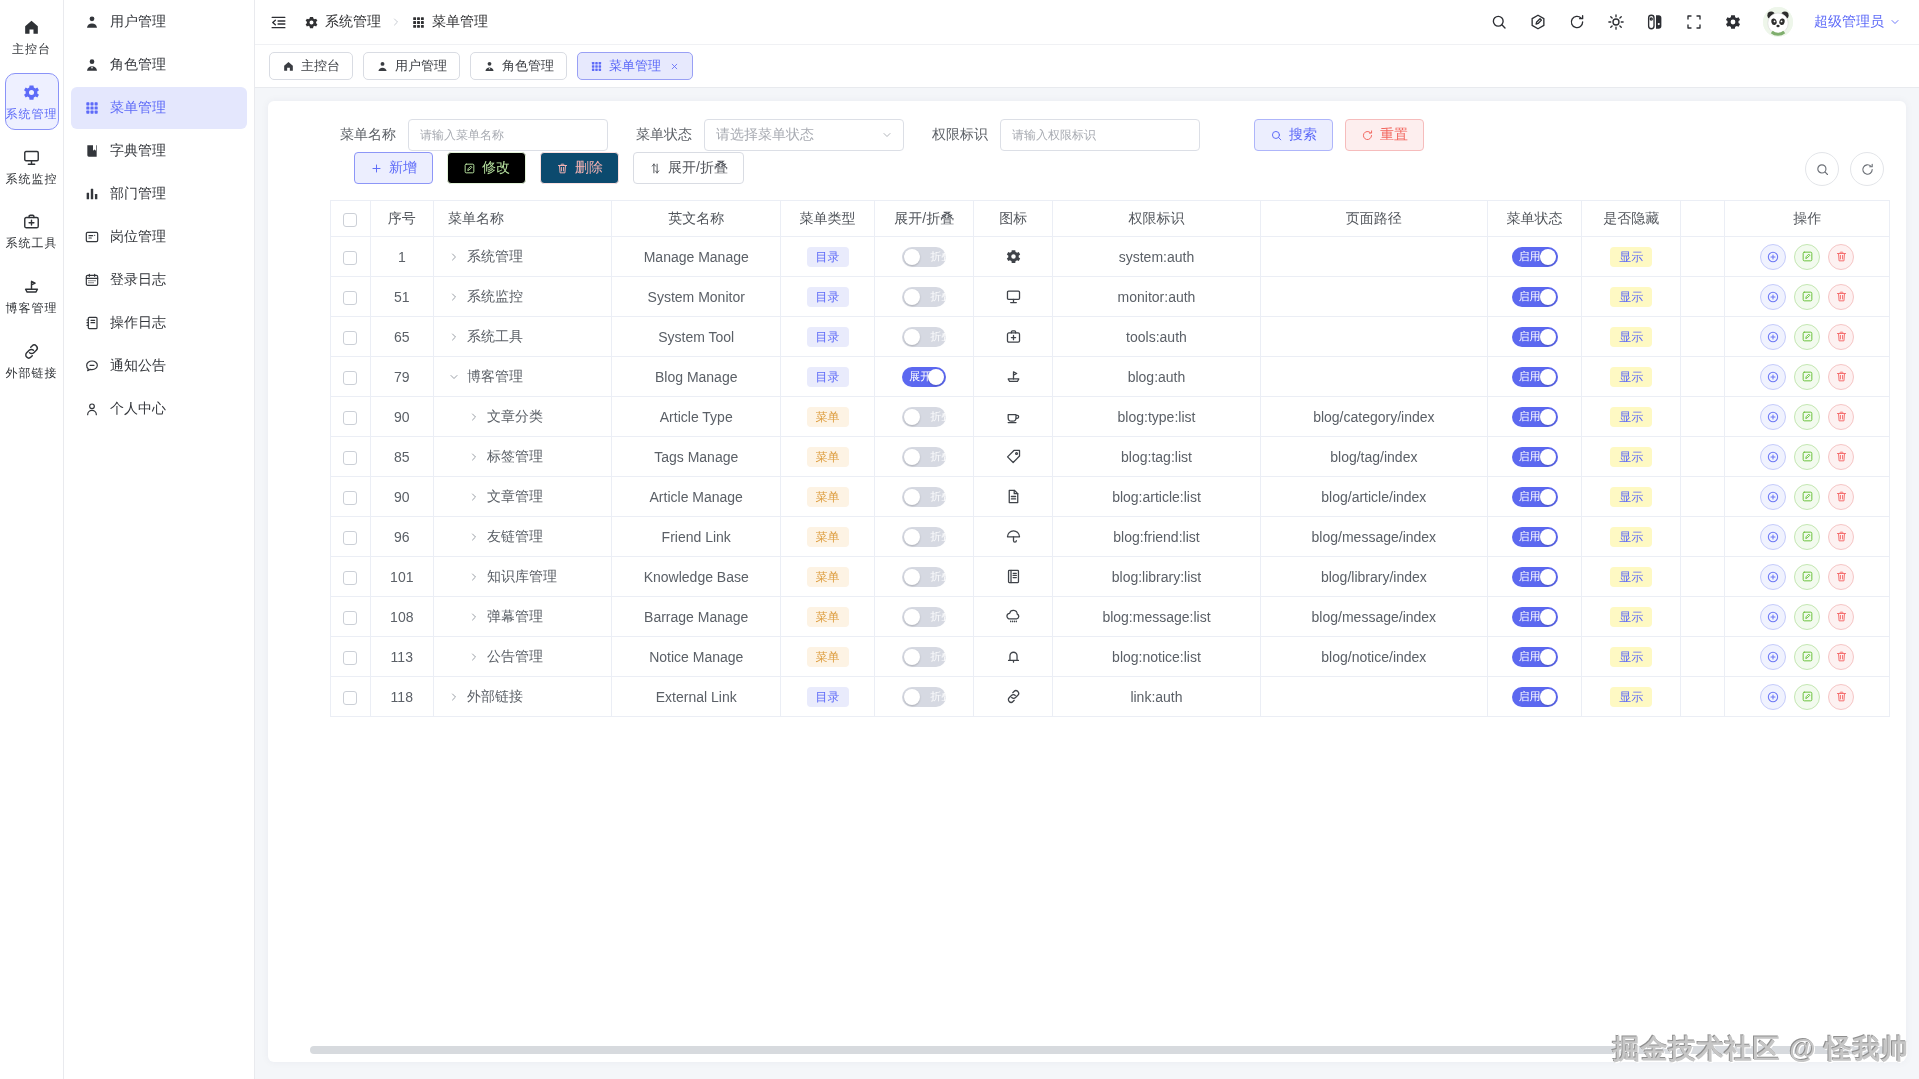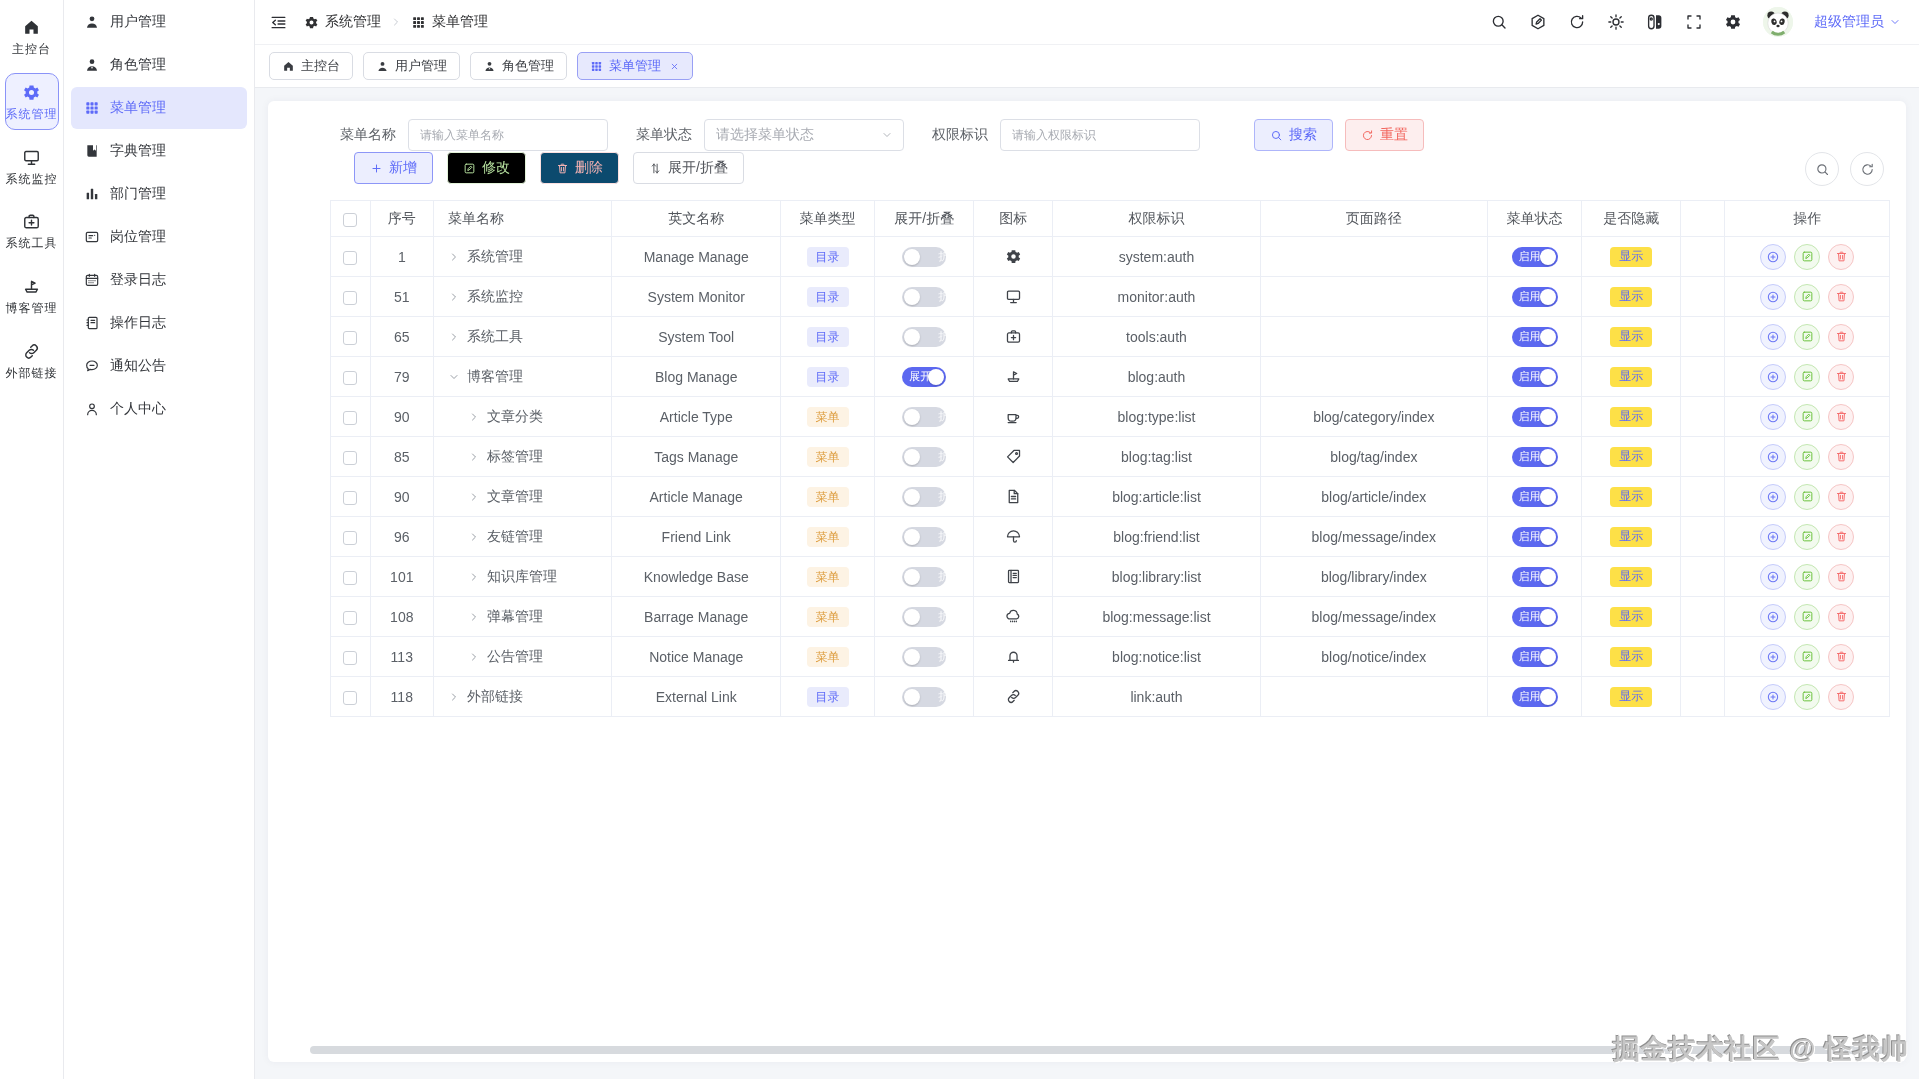--- a/index.html
+++ b/index.html
@@ -79,27 +79,27 @@
   th { height:36px; color:#52565c; font-weight:normal; }
   td.cell-name,th.col-name { text-align:left; padding-left:14px; }
   .name-wrap { display:flex; align-items:center; gap:7px; }
   .name-wrap.child { padding-left:20px; }
   .tree-caret { color:#8f949c; display:flex; cursor:pointer; }
   .tree-caret .ic { width:12px; height:12px; }
   .cb { display:inline-block; width:14px; height:14px; border:1px solid #ccd0d7; border-radius:3px; background:#fff; vertical-align:middle; cursor:pointer; }
   .tag { display:inline-block; padding:4px 9px; font-size:12px; line-height:1; border-radius:4px; }
   .tag-dir  { background:#e9ebfc; color:#5d6af8; }
   .tag-menu { background:#fdf3e4; color:#dd9c3c; }
-  .tag-show { background:#fde047; color:#5d6af8;font-family:Liberation Mono, monospace; }
+  .tag-show { background:#fef9c3; color:#5d6af8; }
   .switch { position:relative; display:inline-flex; align-items:center; width:44px; height:20px; border-radius:10px; font-size:11px; color:#fff; cursor:pointer; vertical-align:middle; }
   .switch.on  { background:#5c68f0; }
   .switch.off { background:#d6d9e2; }
   .sw-label { line-height:1; }
   .switch.on  .sw-label { margin-left:7px; }
-  .switch.off .sw-label { margin-left:36px; opacity:.9; }
+  .switch.off .sw-label { margin-left:28px; opacity:.9; }
   .knob { position:absolute; top:2px; width:16px; height:16px; border-radius:50%; background:#fff; box-shadow:0 1px 2px rgba(0,0,0,.2); }
   .switch.on  .knob { right:2px; }
   .switch.off .knob { left:2px; }
   .row-icon { display:inline-flex; color:#3f4349; vertical-align:middle; }
   .row-icon .ic { width:17px; height:17px; }
   .op-col { border-left:1px solid #ebeef5; box-shadow:-9px 0 9px -9px rgba(60,70,90,.25); }
   .op-btn { width:26px; height:26px; border-radius:50%; border:1px solid; display:inline-flex; align-items:center; justify-content:center; margin:0 4px; cursor:pointer; background:#fff; vertical-align:middle; }
   .op-btn .ic { width:13px; height:13px; }
   .op-add  { border-color:#c5cbfb; background:#f0f2fe; color:#6a76f5; }
   .op-edit { border-color:#c4e7b2; background:#f2faee; color:#67c23a; }

